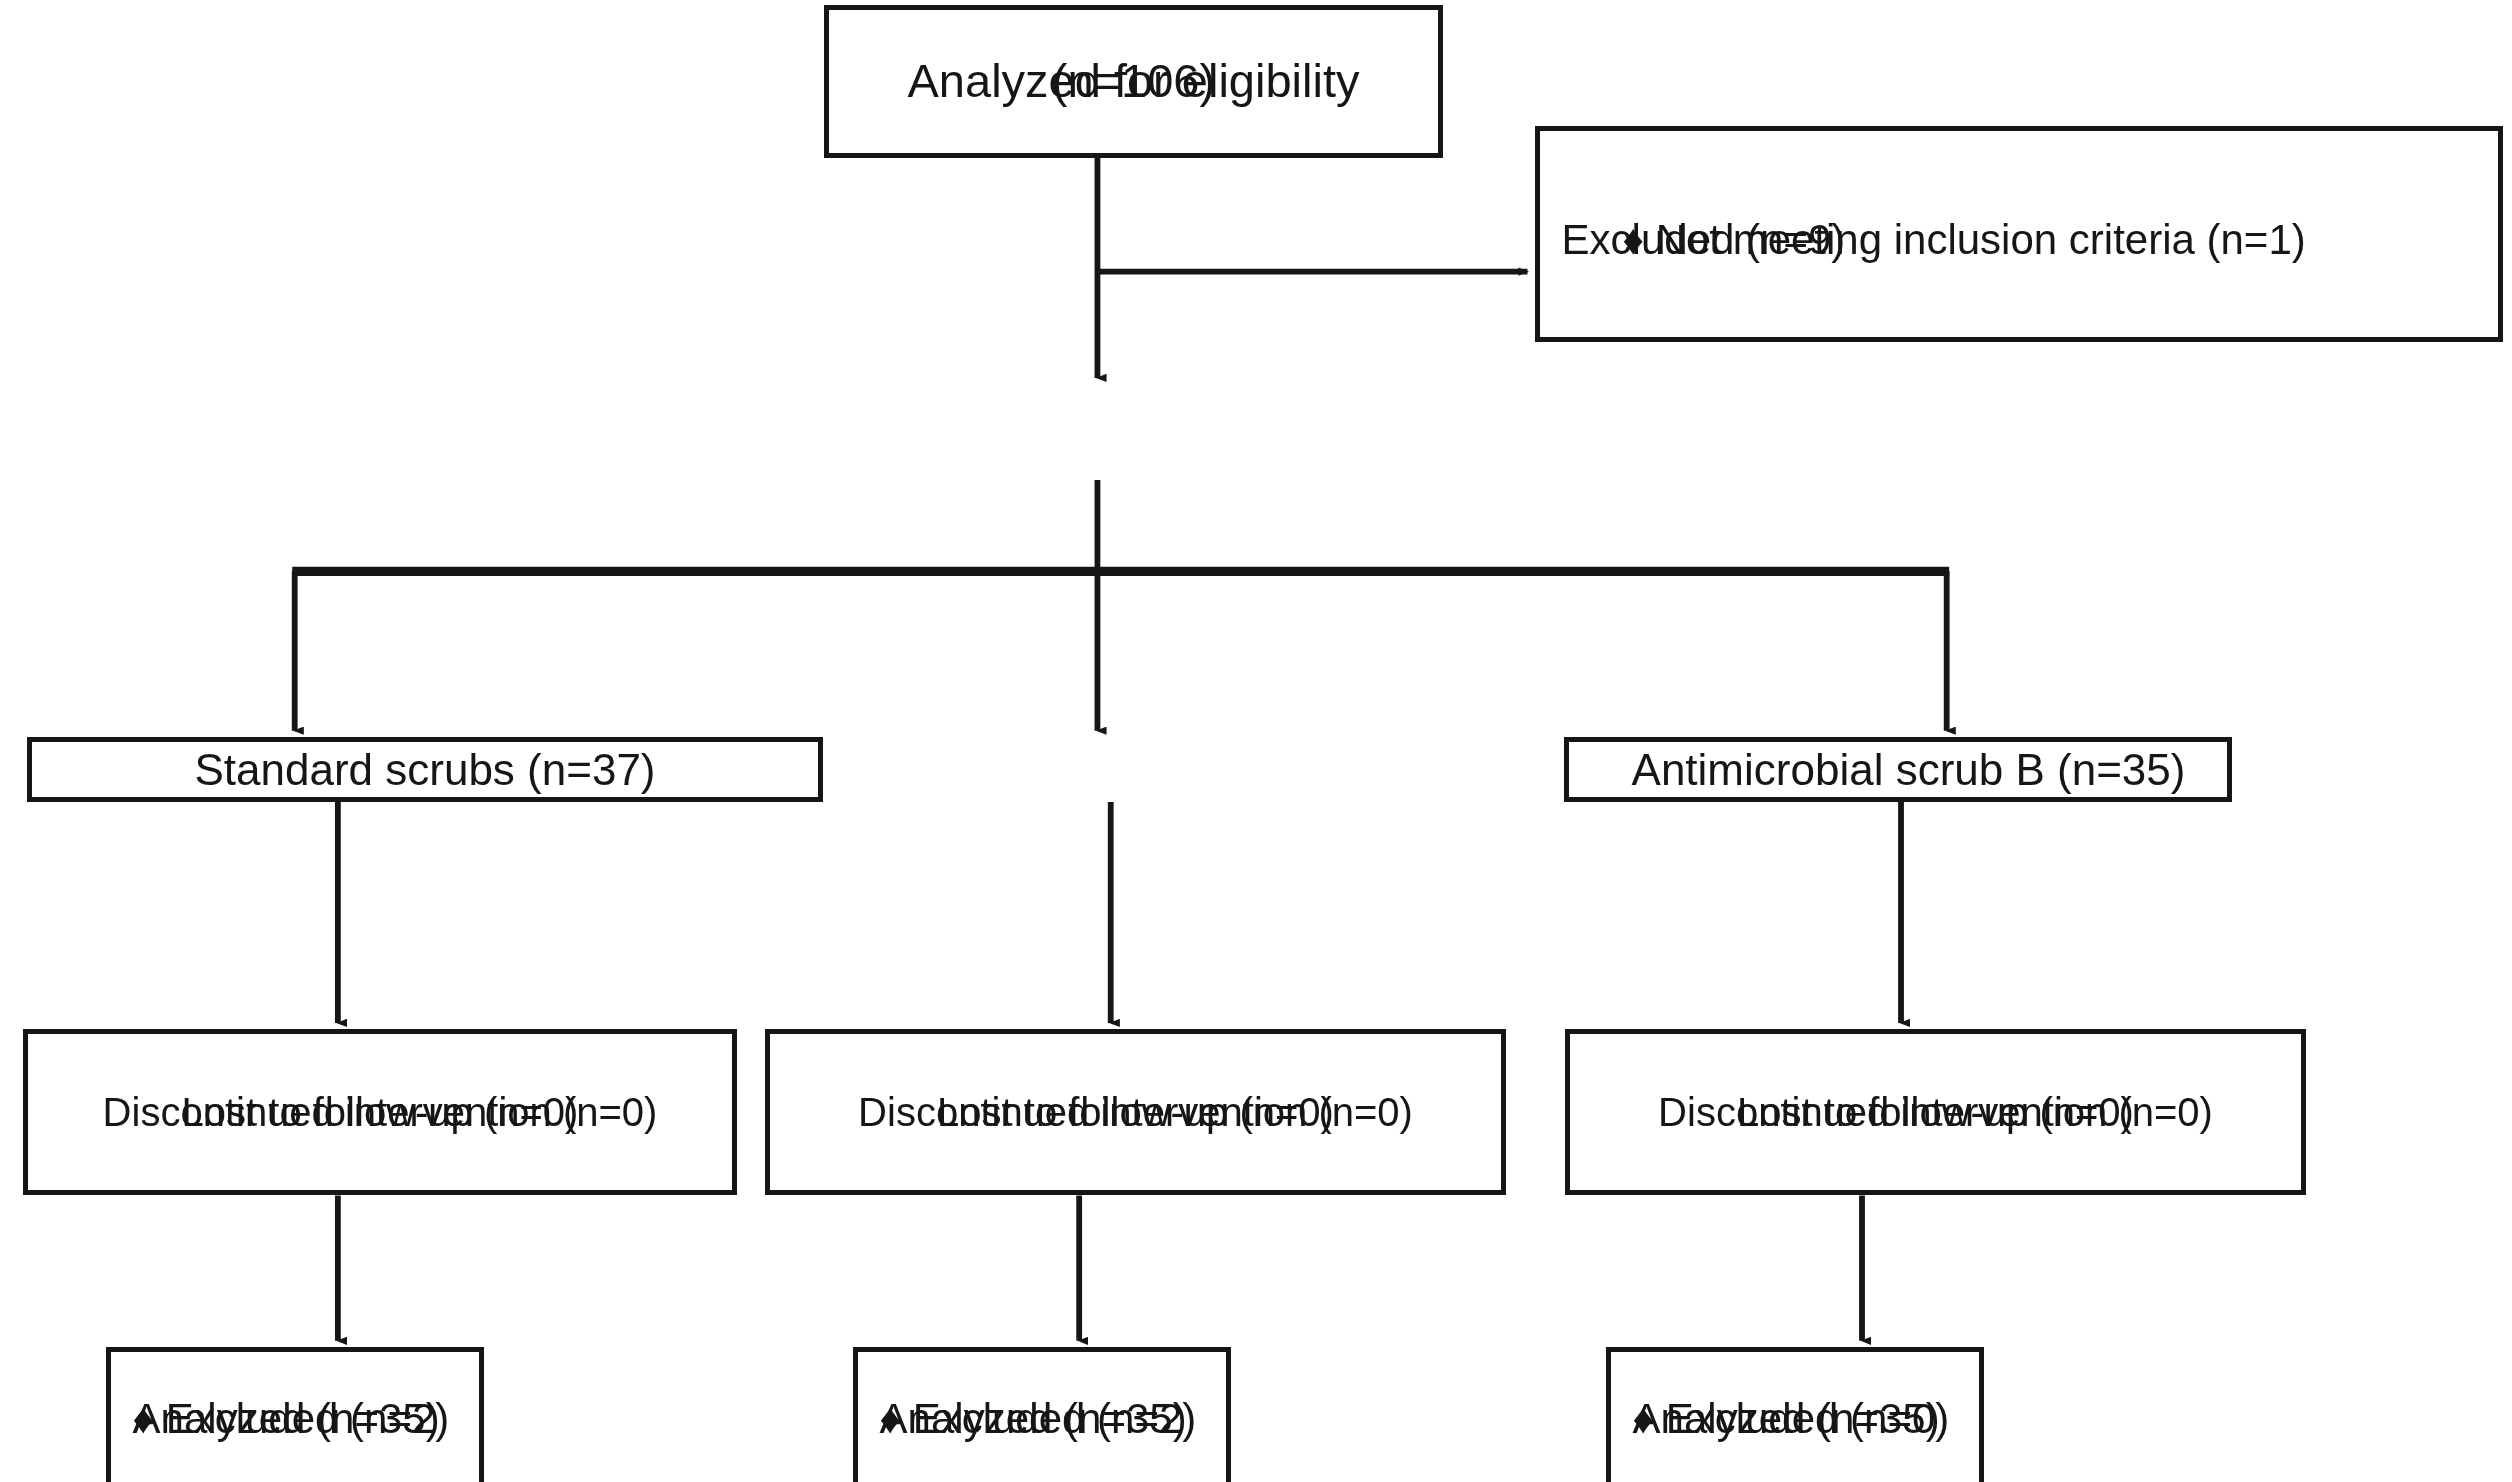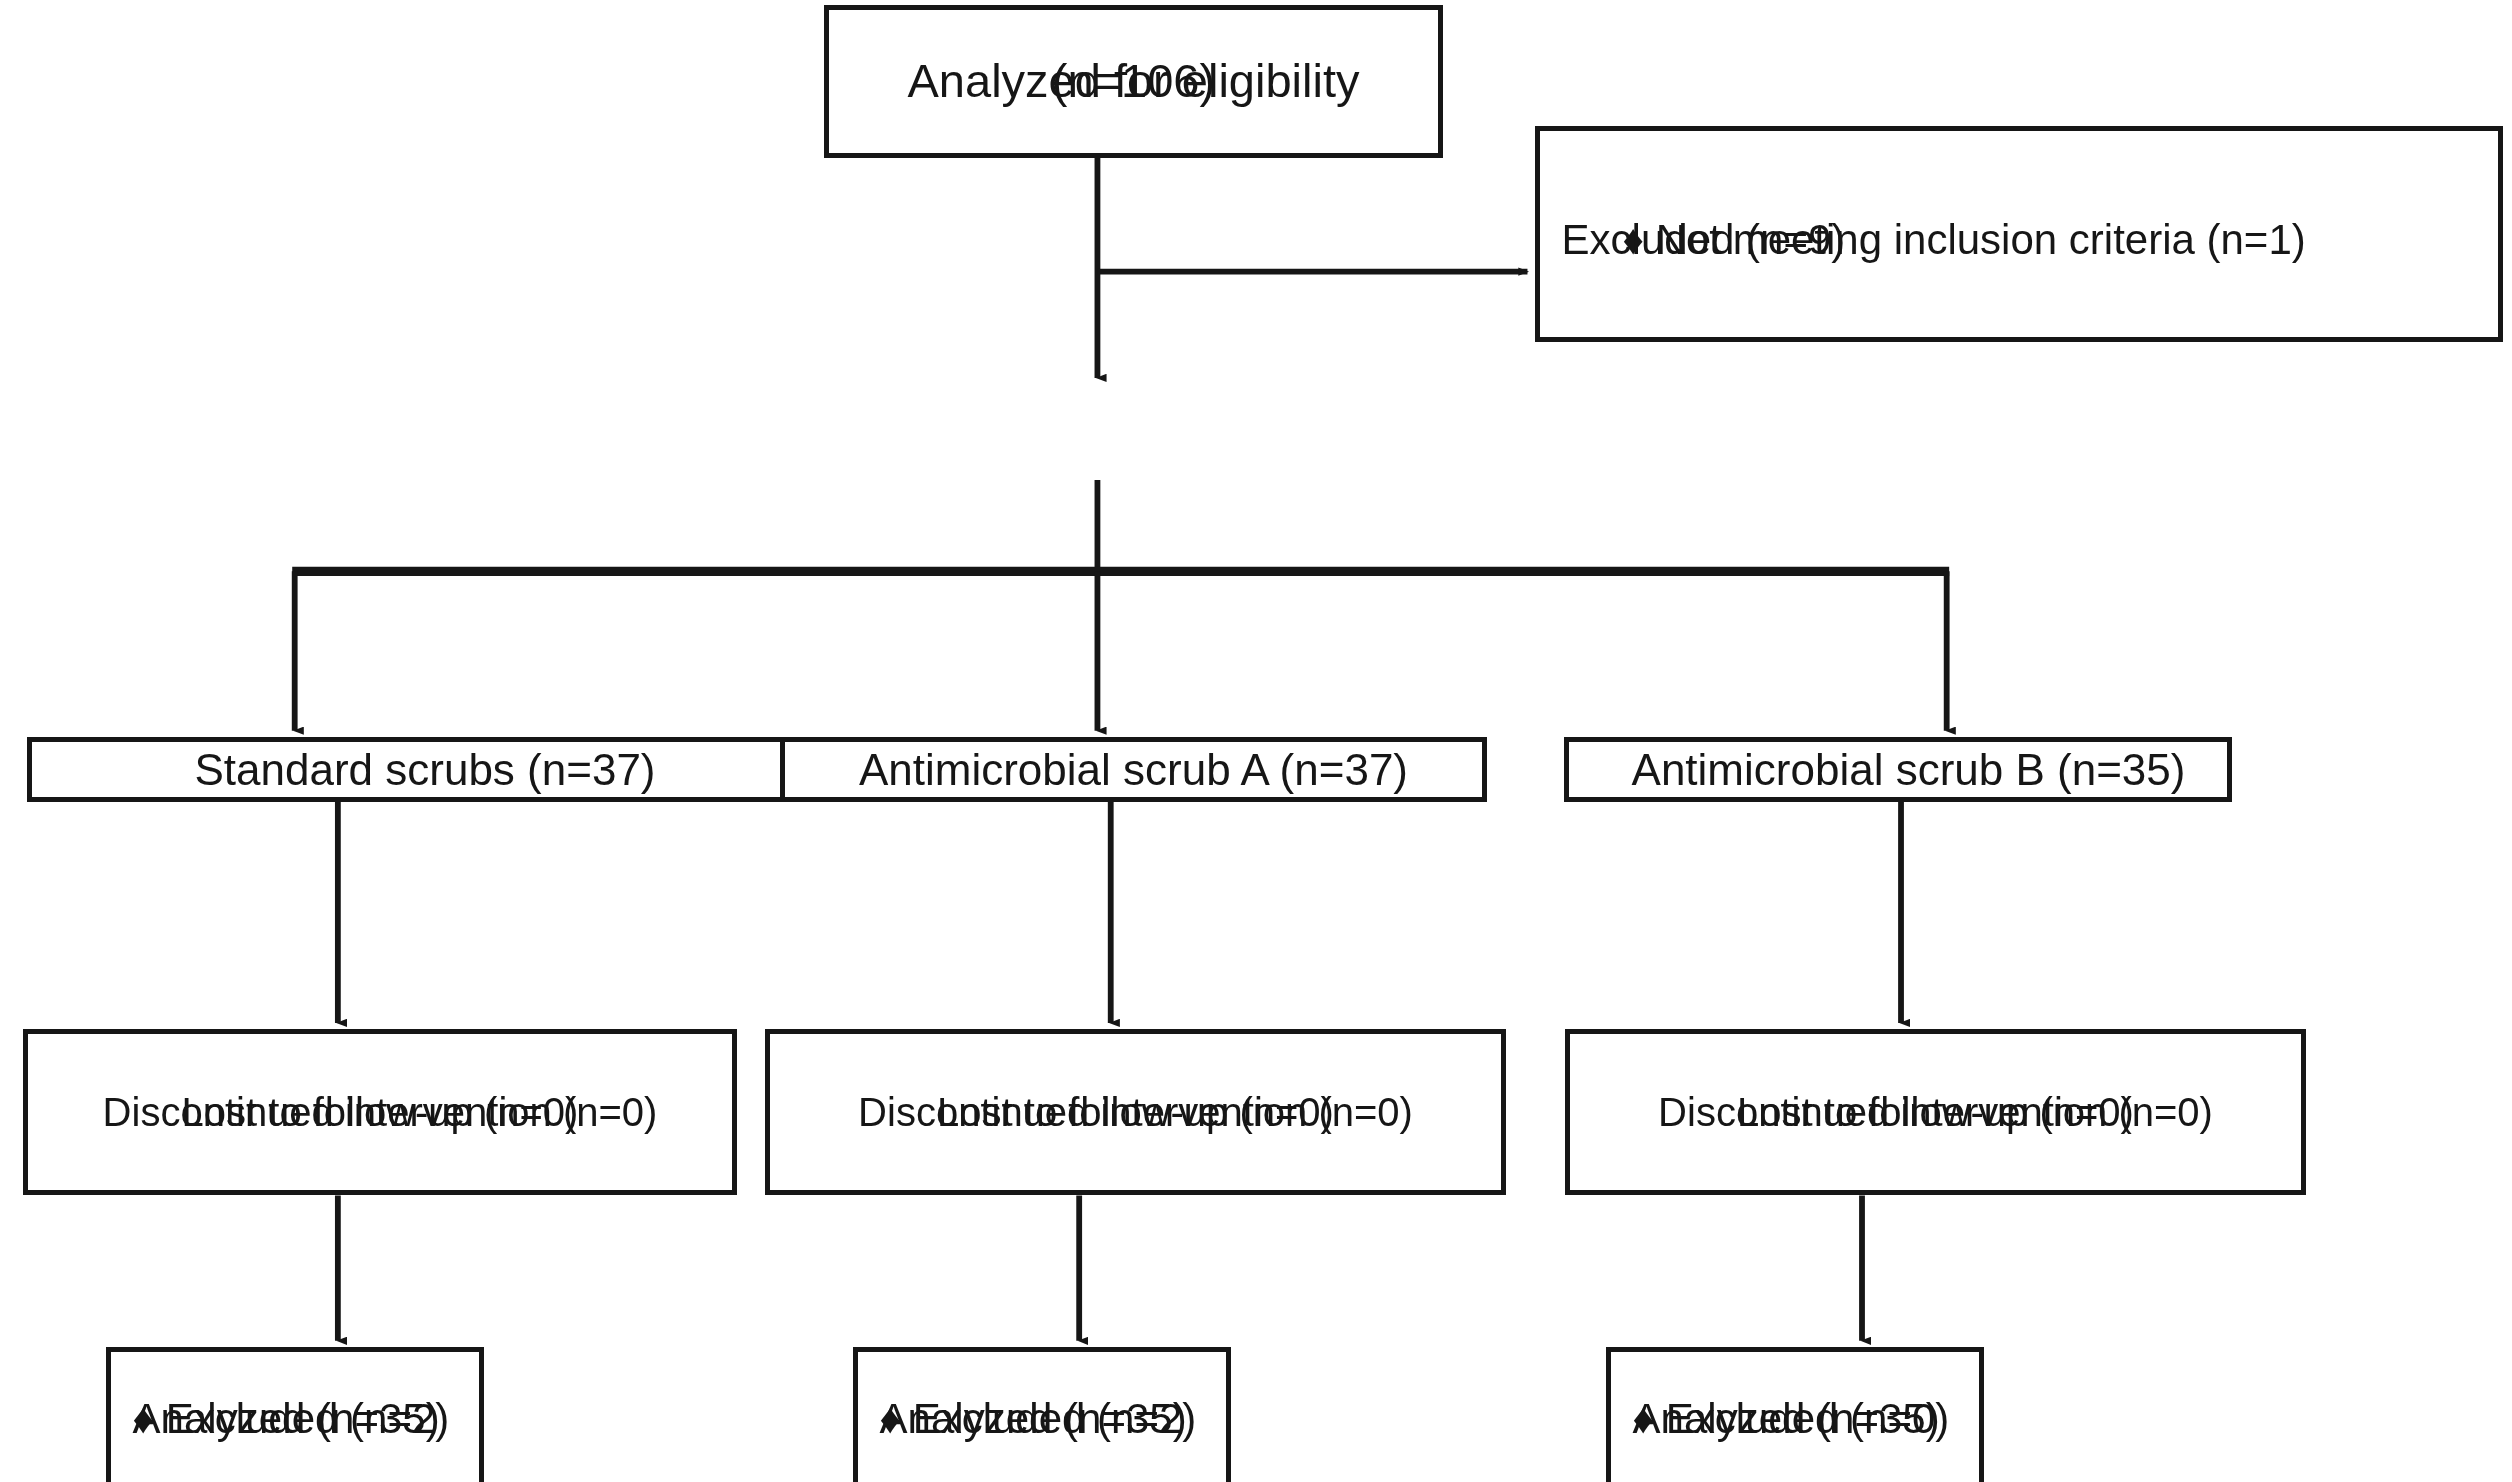--- a/index.html
+++ b/index.html
@@ -152,23 +152,20 @@
       <div class="bullet-row t-md">
         <span class="diamond">♦</span><span>Not meeting inclusion criteria (n=1)</span>
       </div>
     </div>
   </div>
 
 
   <div class="box" id="box-arm-1">
     <div class="line t-lg">Standard scrubs (n=37)</div>
   </div>
-  <div class="box" id="box-arm-2">
-    <div class="line t-lg">Antimicrobial scrub A (n=37)</div>
-  </div>
   <div class="box" id="box-arm-3">
     <div class="line t-lg">Antimicrobial scrub B (n=35)</div>
   </div>
 
   <div class="box" id="box-lost-1">
     <div class="line t-sm">Lost to follow-up (n=0)</div>
     <div class="line t-sm">Discontinued intervention (n=0)</div>
   </div>
   <div class="box" id="box-lost-2">
     <div class="line t-sm">Lost to follow-up (n=0)</div>

